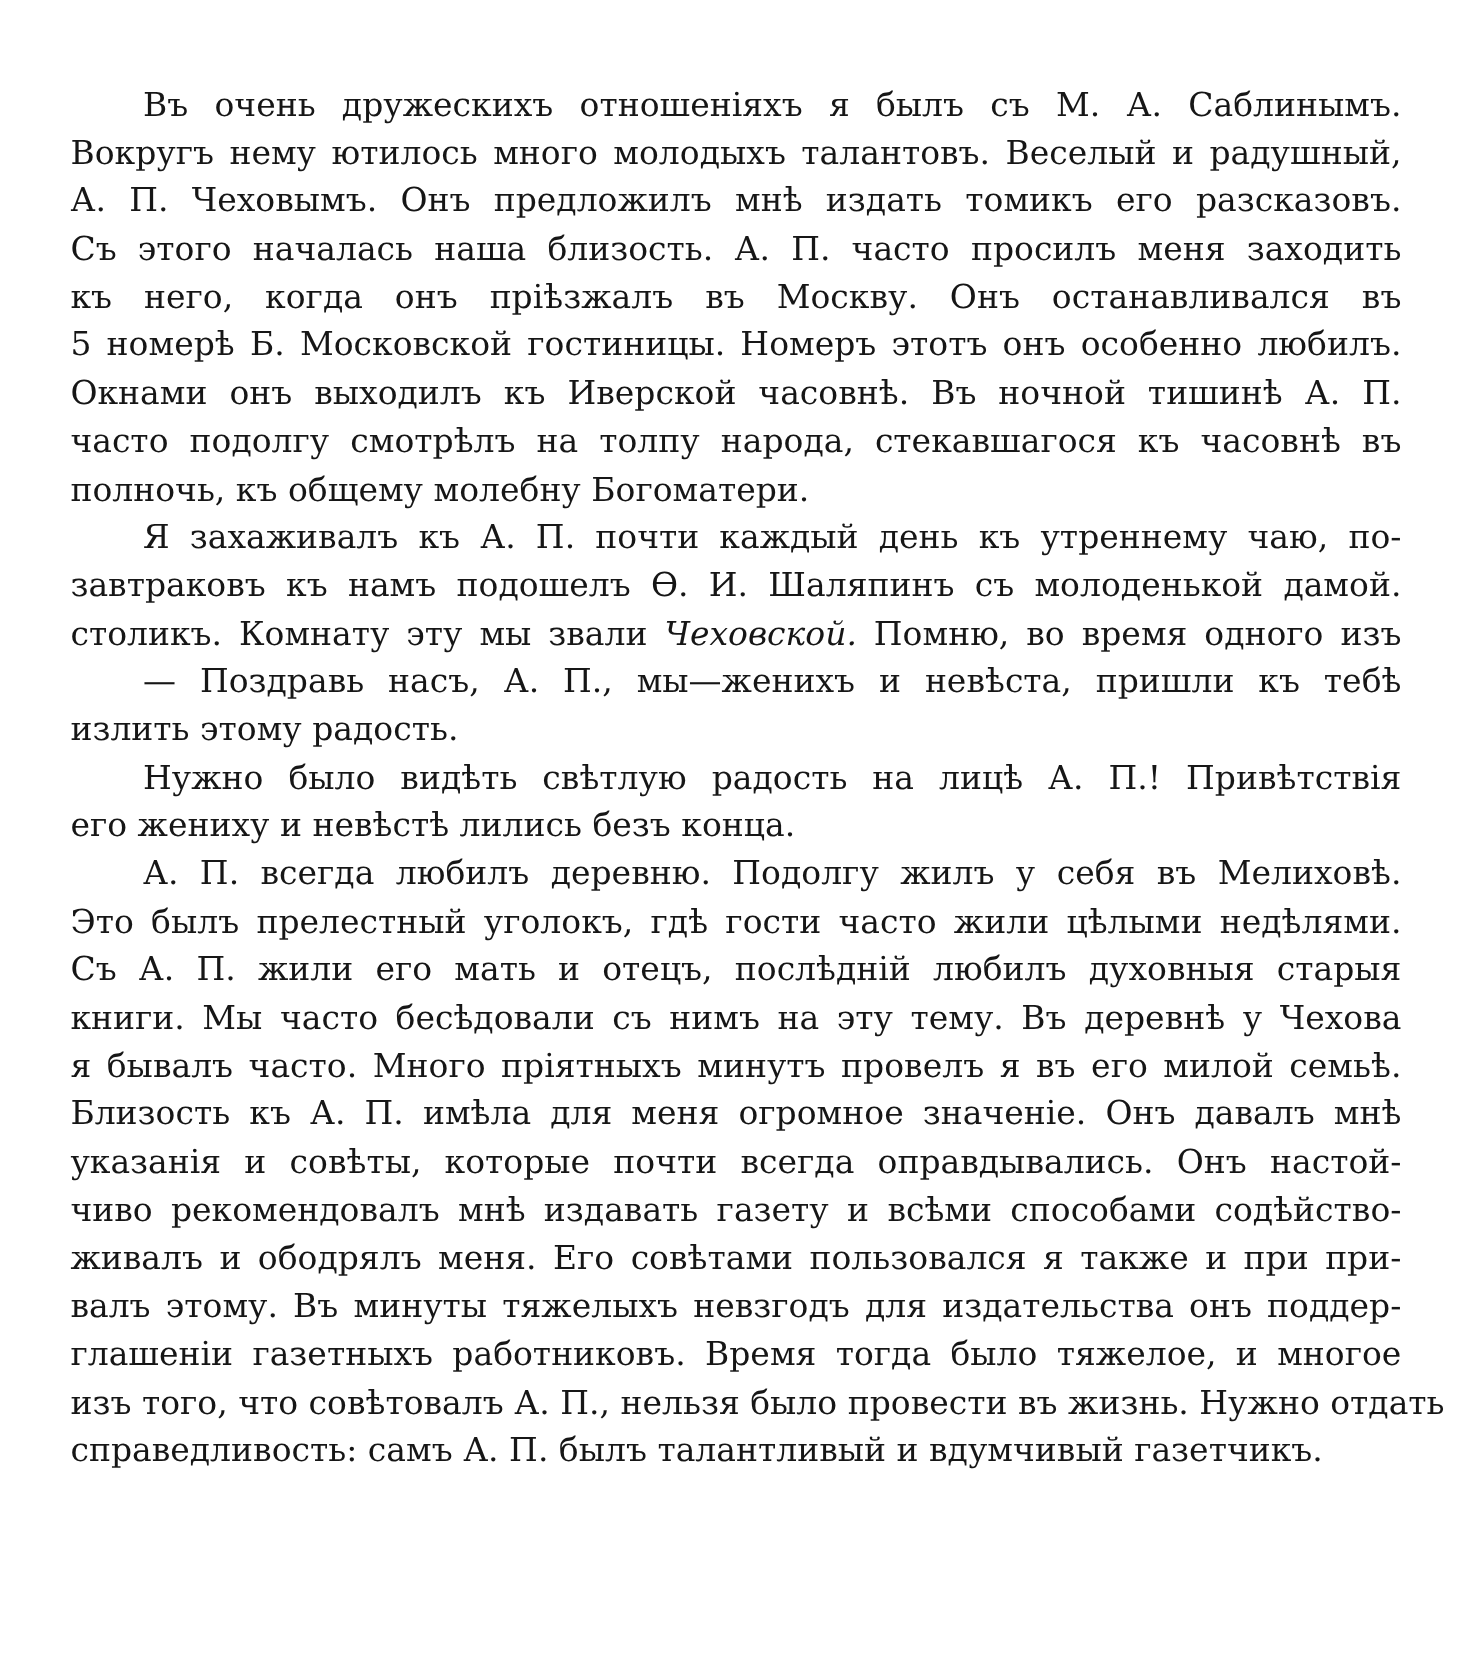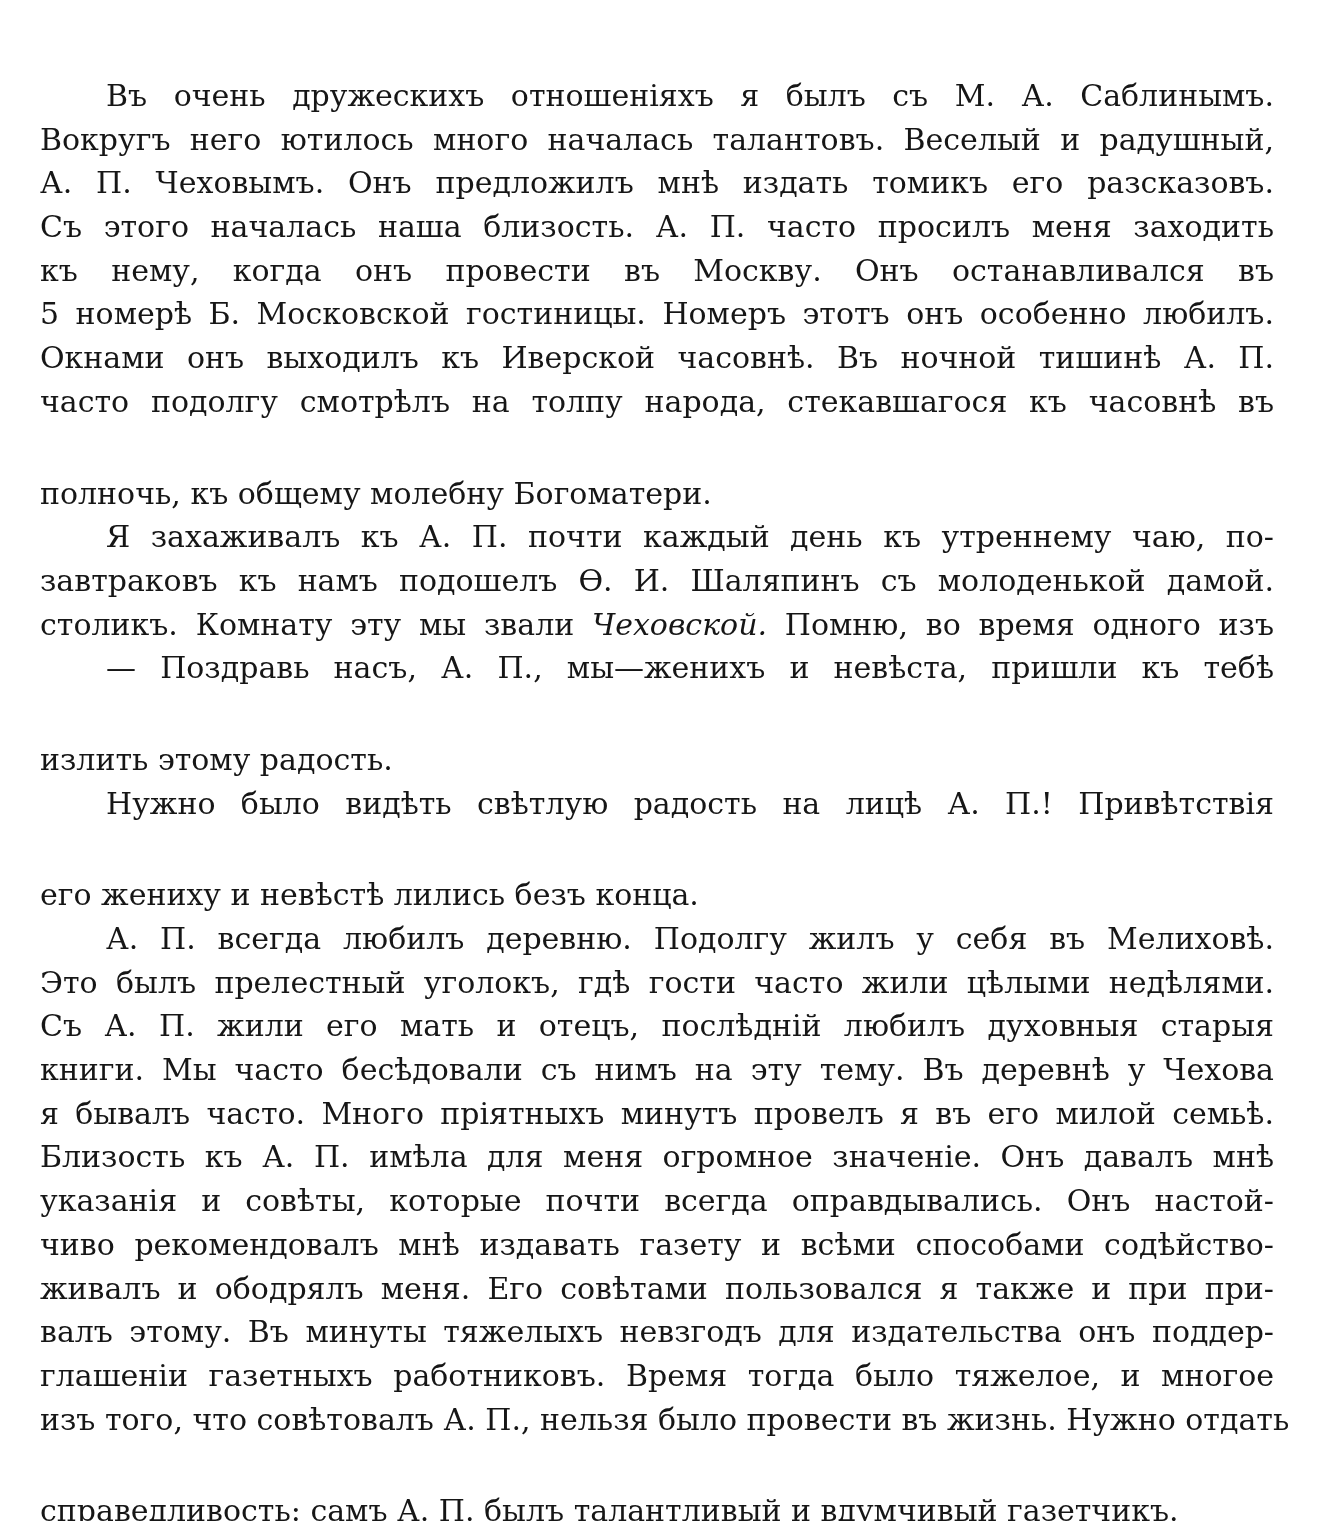--- a/index.html
+++ b/index.html
@@ -10,58 +10,57 @@
   body {
     width: 1340px;
     height: 1521px;
     overflow: hidden;
   }
   .page {
     box-sizing: border-box;
     width: 1340px;
     height: 1521px;
     background: #ffffff;
-    padding: 74px 66px 0 40px;
+    padding: 74px 66px 0 64px;
     font-family: "DejaVu Serif", "Liberation Serif", serif;
     font-size: 30px;
     color: #161616;
   }
   .text-block {
     width: 100%;
   }
   .line {
     line-height: 43.7px;
     height: 43.7px;
     white-space: nowrap;
     text-align: justify;
     text-align-last: justify;
   }
   .line.indent {
     padding-left: 66px;
   }
   .line.last {
     text-align: left;
     text-align-last: left;
-    margin-top: 48px;
   }
   .italic {
     font-style: italic;
   }
 </style>
 </head>
 <body>
 
 <div class="page">
   <div class="text-block">
 
     <div class="line indent">Въ очень дружескихъ отношеніяхъ я былъ съ М. А. Саблинымъ.</div>
-    <div class="line">Вокругъ него ютилось много началась талантовъ. Веселый и радушный,</div>
+    <div class="line">Вокругъ нему ютилось много молодыхъ талантовъ. Веселый и радушный,</div>
     <div class="line">А. П. Чеховымъ. Онъ предложилъ мнѣ издать томикъ его разсказовъ.</div>
     <div class="line">Съ этого началась наша близость. А. П. часто просилъ меня заходить</div>
-    <div class="line">къ нему, когда онъ провести въ Москву. Онъ останавливался въ</div>
+    <div class="line">къ него, когда онъ пріѣзжалъ въ Москву. Онъ останавливался въ</div>
     <div class="line">5 номерѣ Б. Московской гостиницы. Номеръ этотъ онъ особенно любилъ.</div>
     <div class="line">Окнами онъ выходилъ къ Иверской часовнѣ. Въ ночной тишинѣ А. П.</div>
     <div class="line">часто подолгу смотрѣлъ на толпу народа, стекавшагося къ часовнѣ въ</div>
     <div class="line last">полночь, къ общему молебну Богоматери.</div>
 
     <div class="line indent">Я захаживалъ къ А. П. почти каждый день къ утреннему чаю, по-</div>
     <div class="line">завтраковъ къ намъ подошелъ Ѳ. И. Шаляпинъ съ молоденькой дамой.</div>
     <div class="line">
       <span>столикъ. Комнату эту мы звали </span><span class="italic">Чеховской.</span><span> Помню, во время одного изъ</span>
     </div>

